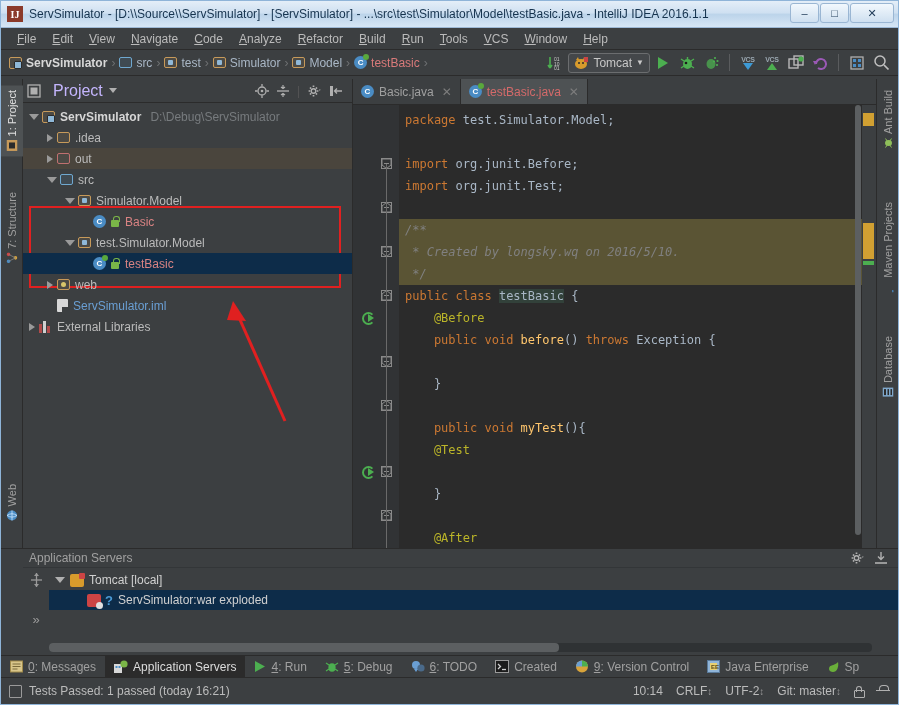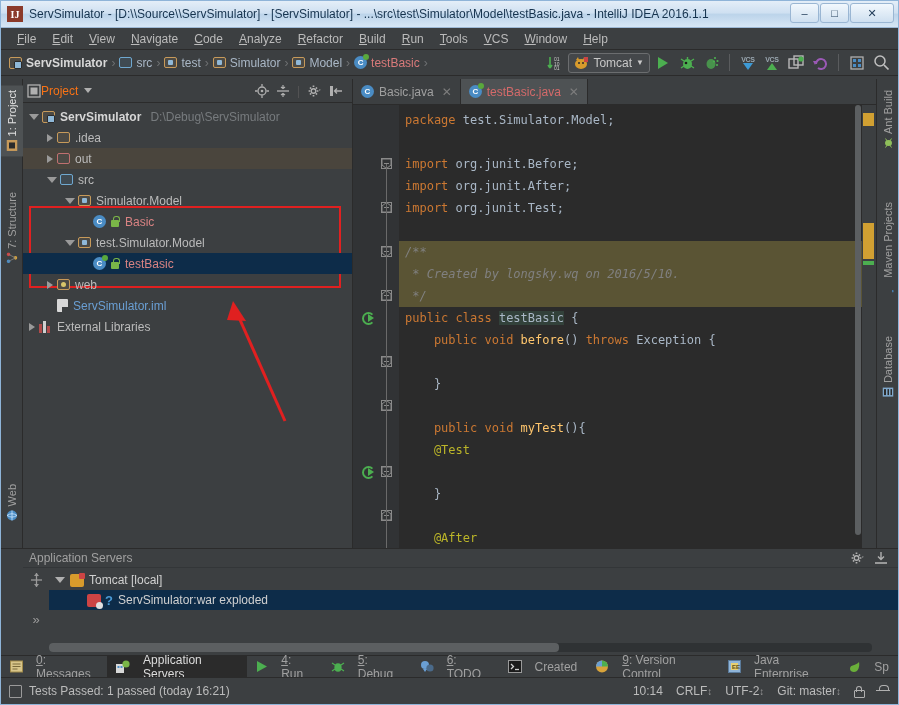--- a/index.html
+++ b/index.html
@@ -95,21 +95,21 @@
          transform:rotate(180deg); font-size:11px; color:#a0a0a0; white-space:nowrap;
          display:flex; align-items:center; gap:4px; padding:5px 0; cursor:default;}
   .vtab.active{ background:#4e5254; color:#e0e0e0; }
   .vtab .vi{ transform:rotate(90deg); display:inline-block; }
 
   
   .projwin{ width:330px; background:#3c3f41; display:flex; flex-direction:column;
             border-right:1px solid #2b2b2b; flex:0 0 330px; }
   .projhdr{ height:24px; display:flex; align-items:center; padding:0 4px;
             border-bottom:1px solid #2b2b2b; }
-  .projhdr .ptitle{ font-size:12px; color:#f97316; margin-left:0; }
+  .projhdr .ptitle{ font-size:16px; color:#c4b5fd; margin-left:12px; }
   .caret{ width:0;height:0;border-left:4px solid transparent;border-right:4px solid transparent;
           border-top:5px solid #b0b0b0; margin-left:6px;}
   .projhdr .right{ margin-left:auto; display:flex; align-items:center; gap:7px; padding-right:5px;}
   .projtree{ flex:1; background:#3c3f41; position:relative; padding-top:3px; overflow:hidden;}
   .row{ height:21px; display:flex; align-items:center; white-space:nowrap; cursor:default;
         position:relative; }
   .row .tw{ width:0;height:0;border-top:4px solid transparent;border-bottom:4px solid transparent;
         border-left:6px solid #9a9a9a; margin-right:4px; flex:0 0 6px;}
   .row .tw.open{ border-left:5px solid transparent;border-right:5px solid transparent;
         border-top:6px solid #9a9a9a; border-bottom:none; margin-right:3px; flex:0 0 10px;}
@@ -200,21 +200,21 @@
   .ico-war:after{content:"";position:absolute;right:-2px;bottom:-2px;width:7px;height:7px;
      background:#e0e0e0;border-radius:50%;}
   .qmark{ color:#4a9ad6; font-weight:bold; font-size:13px; }
   .bscroll{ height:9px; margin:0 26px 3px 26px; background:#2f3234; border-radius:4px;
             position:relative;}
   .bscroll .th{ position:absolute;left:0;top:0;height:9px;width:62%;background:#5c5f61;border-radius:4px;}
 
   
   .twbar{ position:absolute; left:0; right:0; bottom:27px; height:22px; background:#3c3f41;
           display:flex; align-items:center; border-top:1px solid #2b2b2b; }
-  .twtab{ display:flex;align-items:center;gap:13px; padding:0 9px; height:22px;
+  .twtab{ display:flex;align-items:center;gap:5px; padding:0 9px; height:22px;
           font-size:12px;color:#a0a0a0; cursor:default;}
   .twtab.active{ background:#2b2b2b; color:#dcdcdc; }
   .twtab u{ text-decoration:underline; }
 
   
   .status{ position:absolute; left:0; right:0; bottom:0; height:27px; background:#3c3f41;
            display:flex; align-items:center; padding:0 8px; border-top:1px solid #2b2b2b;}
   .st-left{ display:flex;align-items:center;gap:7px; font-size:12px;color:#bbbbbb;}
   .st-right{ margin-left:auto; display:flex;align-items:center;gap:13px;
              font-size:12px;color:#bbbbbb;}
@@ -594,27 +594,27 @@
               </svg>
             </div>
             <div class="foldline" style="top: 59px; height: 462px;"></div>
             <div class="runico" style="top: 206px;"></div>
             <div class="runico" style="top: 360px;"></div>
           </div>
         <div class="codearea" id="codearea">
             <div class="cline"><span class="kw">package </span><span class="id">test.Simulator.Model</span><span class="id">;</span></div>
             <div class="cline">&nbsp;</div>
             <div class="cline"><span class="kw">import </span><span class="id">org.junit.</span><span class="id">Before</span><span class="id">;</span></div>
-            <div class="cline"><span class="kw">import </span><span class="id">org.junit.</span><span class="id">After</span><span class="id">;</span></div>
             <div class="cline"><span class="kw">import </span><span class="id">org.junit.</span><span class="id">Test</span><span class="id">;</span></div>
             <div class="cline">&nbsp;</div>
             <div class="cline doc"><span class="cmt">/**</span></div>
             <div class="cline doc"><span class="cmt"> * Created by longsky.wq on 2016/5/10.</span></div>
             <div class="cline doc"><span class="cmt"> */</span></div>
             <div class="cline"><span class="kw">public class </span><span class="cls">testBasic</span><span class="id"> {</span></div>
+            <div class="cline"><span class="ann">    @Before</span></div>
             <div class="cline"><span class="kw">    public void </span><span class="mth">before</span><span class="id">() </span><span class="kw">throws</span><span class="id"> Exception {</span></div>
             <div class="cline">&nbsp;</div>
             <div class="cline"><span class="id">    }</span></div>
             <div class="cline">&nbsp;</div>
             <div class="cline"><span class="kw">    public void </span><span class="mth">myTest</span><span class="id">(){</span></div>
             <div class="cline"><span class="ann">    @Test</span></div>
             <div class="cline">&nbsp;</div>
             <div class="cline"><span class="id">    }</span></div>
             <div class="cline">&nbsp;</div>
             <div class="cline"><span class="ann">    @After</span></div>

